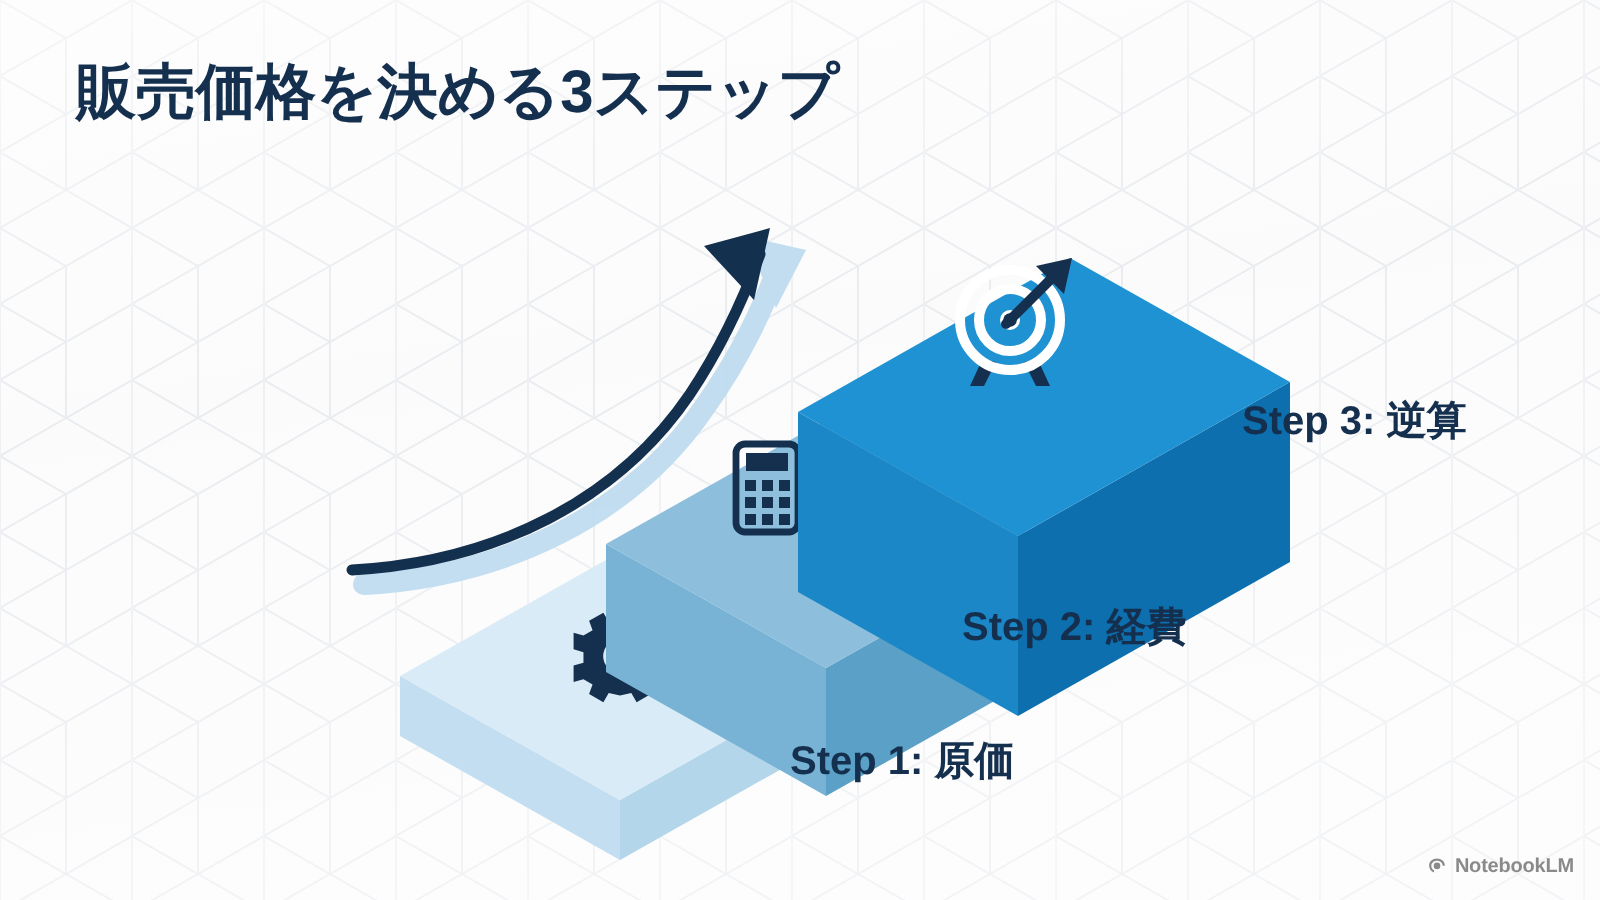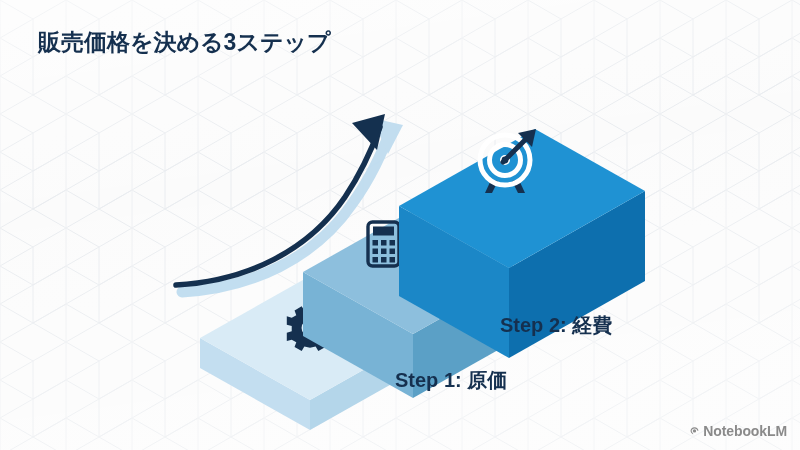--- a/index.html
+++ b/index.html
@@ -22,21 +22,21 @@
     width: 800px;
     height: 450px;
     z-index: 0;
   }
   
   #title {
     position: absolute;
     left: 38px;
     top: 30px;
     z-index: 6;
-    font-size: 23px;
+    font-size: 30px;
     font-weight: bold;
     letter-spacing: 0px;
     color: #15304f;
     white-space: nowrap;
     line-height: 1.1;
   }
   
   #arrow-layer {
     position: absolute;
     left: 0; top: 0;
@@ -53,33 +53,33 @@
   
   .step-label {
     position: absolute;
     z-index: 7;
     font-size: 20px;
     font-weight: bold;
     color: #15304f;
     white-space: nowrap;
   }
   #label-1 { left: 372px; top: 367px; margin-left: 23px; }
-  #label-2 { left: 500px; top: 300px; margin-top: 12px; }
+  #label-2 { left: 481px; top: 300px; }
   #label-3 { left: 621px; top: 197px; }
   
   #watermark {
     position: absolute;
     right: 13px;
     bottom: 11px;
     z-index: 8;
     display: flex;
     align-items: center;
     gap: 3px;
     color: #8a8a8a;
-    font-size: 14px;
+    font-size: 10px;
     font-weight: bold;
     letter-spacing: -0.1px;
   }
   #watermark .wm-icon { display: block; }
 </style>
 </head>
 <body>
 
 <div id="slide">
 
@@ -188,20 +188,21 @@
 
         <path d="M-2,2 L20,-20" stroke="#15304f" stroke-width="5" stroke-linecap="round" fill="none"></path>
         <path d="M13,-27 L31,-31 L27,-13 Z" fill="#15304f"></path>
         <circle cx="0" cy="0" r="3.4" fill="#15304f"></circle>
       </g>
     </g>
   </svg>
 
   <div class="step-label" id="label-1">Step 1: 原価</div>
   <div class="step-label" id="label-2">Step 2: 経費</div>
+  <div class="step-label" id="label-3">Step 3: 逆算</div>
 
   <div id="watermark">
     <svg class="wm-icon" width="11" height="11" viewBox="0 0 12 12" aria-hidden="true">
       <path d="M6 1.4 C3.6 1.4 1.7 3.1 1.7 5.3 C1.7 7.0 2.8 8.4 4.4 9.0 L4.4 7.8 C3.5 7.3 2.9 6.4 2.9 5.3 C2.9 3.8 4.3 2.6 6 2.6 C7.7 2.6 9.1 3.8 9.1 5.3 L10.3 5.3 C10.3 3.1 8.4 1.4 6 1.4 Z" fill="#8a8a8a"></path>
       <circle cx="6" cy="5.4" r="1.8" fill="#8a8a8a"></circle>
     </svg>
     <span>NotebookLM</span>
   </div>
 
 </div>

